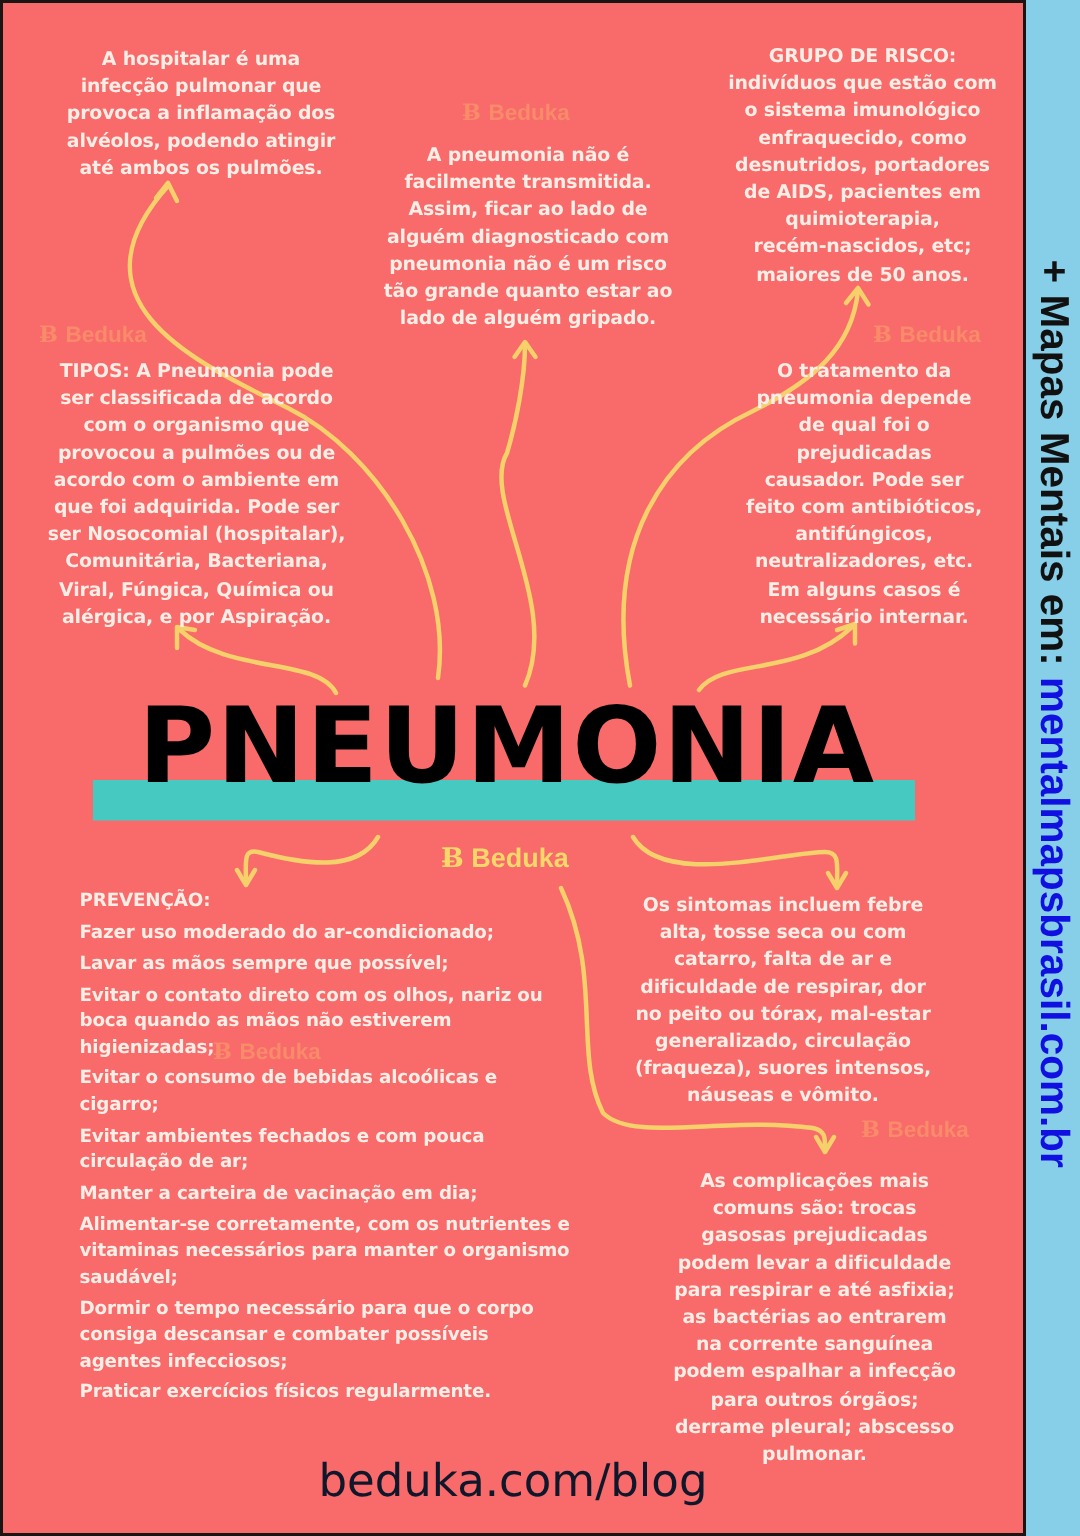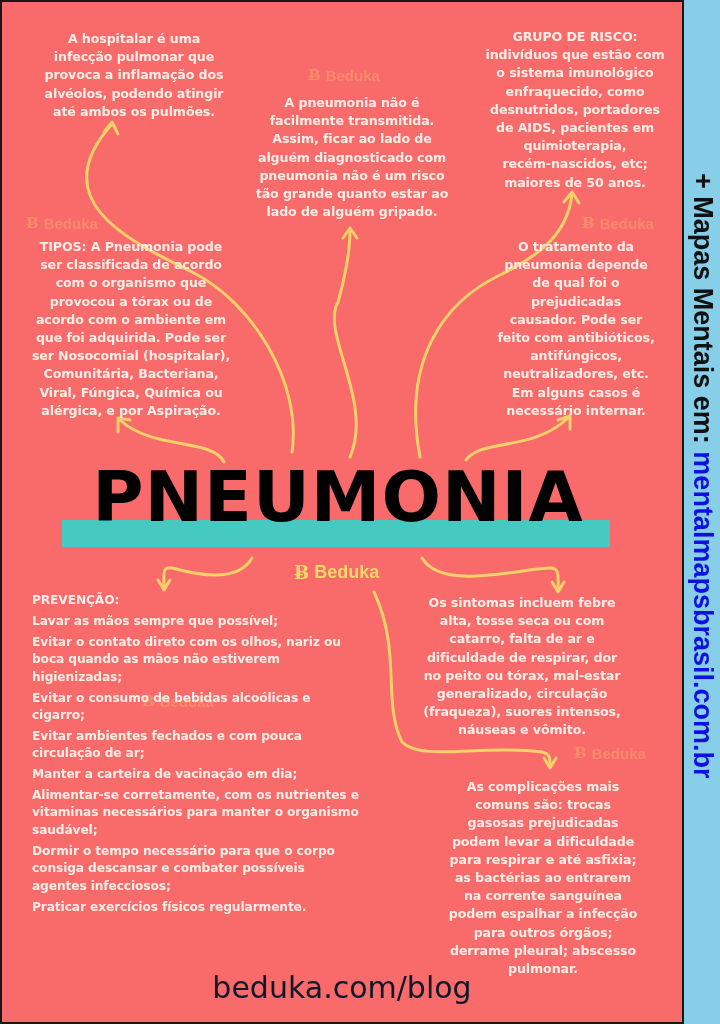--- a/index.html
+++ b/index.html
@@ -4,21 +4,21 @@
 <style>
   html, body { margin:0; padding:0; }
   body { width:720px; height:1024px; position:relative; overflow:hidden; background:#1a1414; font-family:"DejaVu Sans", sans-serif; }
   .poster { position:absolute; left:2px; top:2px; width:680px; height:1020px; background:#f96a6a; overflow:hidden; }
   .side { position:absolute; left:684px; top:0; width:36px; height:1024px; background:#87cee8; }
   .side-text { position:absolute; left:-476px; top:494px; width:990px; height:36px; transform:rotate(90deg); transform-origin:center center;
     font-family:"Liberation Sans", sans-serif; font-weight:bold; font-size:27px; line-height:36px; white-space:nowrap; color:#111; padding-left:156px; box-sizing:border-box; }
   .side-text .url { color:#1010e0; }
   .blk { position:absolute; color:#fbeee6; font-weight:bold; font-size:12.6px; line-height:18.2px; text-align:center; letter-spacing:-0.1px; }
   .blk p { margin:0; }
-  .prev { text-align:left; font-size:12.2px; line-height:17.4px; }
+  .prev { text-align:left; font-size:12.2px; line-height:17.4px;margin-left:21px; }
   .prev .item { margin-top:3.5px; }
   .title-bar { position:absolute; left:60px; top:518px; width:548px; height:27px; background:#45c9c1; }
   .title { position:absolute; left:56px; top:453px; width:560px; text-align:center; font-family:"DejaVu Sans", sans-serif; font-weight:bold; font-size:70px; letter-spacing:1px; line-height:84px; color:#000000; }
   .brand { position:absolute; display:flex; align-items:center; gap:5px; font-family:"Liberation Sans", sans-serif; font-weight:bold; }
   .brand .logo { font-family:"DejaVu Serif", serif; }
   .brand.faint { color:#f98a6a; font-size:15px; }
   .brand.strong { color:#f6d76a; font-size:18px; }
   .footer { position:absolute; left:0; top:968px; width:680px; text-align:center; font-family:"DejaVu Sans", sans-serif; font-size:30px; color:#0f172a; }
   svg.arrows { position:absolute; left:0; top:0; }
 </style>
@@ -102,21 +102,21 @@
     <p>de AIDS, pacientes em</p>
     <p>quimioterapia,</p>
     <p>recém-nascidos, etc;</p>
     <p>maiores de 50 anos.</p>
   </div>
 
   <div class="blk" style="left:4px; top:236px; width:250px;">
     <p>TIPOS: A Pneumonia pode</p>
     <p>ser classificada de acordo</p>
     <p>com o organismo que</p>
-    <p>provocou a tórax ou de</p>
+    <p>provocou a pulmões ou de</p>
     <p>acordo com o ambiente em</p>
     <p>que foi adquirida. Pode ser</p>
     <p>ser Nosocomial (hospitalar),</p>
     <p>Comunitária, Bacteriana,</p>
     <p>Viral, Fúngica, Química ou</p>
     <p>alérgica,  e por Aspiração.</p>
   </div>
 
   <div class="blk" style="left:466px; top:236px; width:216px;">
     <p>O tratamento da</p>
@@ -133,20 +133,21 @@
 
   <div class="title-bar"></div>
   <div class="title">PNEUMONIA</div>
   <div class="brand strong" style="left:292px; top:560px;">
       <span class="logo">Ƀ</span>
       <span>Beduka</span>
     </div>
 
   <div class="blk prev" style="left:30px; top:590px; width:330px;">
     <p>PREVENÇÃO:</p>
+    <p class="item">Fazer uso moderado do ar-condicionado;</p>
     <p class="item">Lavar as mãos sempre que possível;</p>
     <p class="item">Evitar o contato direto com os olhos, nariz ou boca quando as mãos não estiverem higienizadas;</p>
     <p class="item">Evitar o consumo de bebidas alcoólicas e cigarro;</p>
     <p class="item">Evitar ambientes fechados e com pouca circulação de ar;</p>
     <p class="item">Manter a carteira de vacinação em dia;</p>
     <p class="item">Alimentar-se corretamente, com os nutrientes e vitaminas necessários para manter o organismo saudável;</p>
     <p class="item">Dormir o tempo necessário para que o corpo consiga descansar e combater possíveis agentes infecciosos;</p>
     <p class="item">Praticar exercícios físicos regularmente.</p>
   </div>
 

